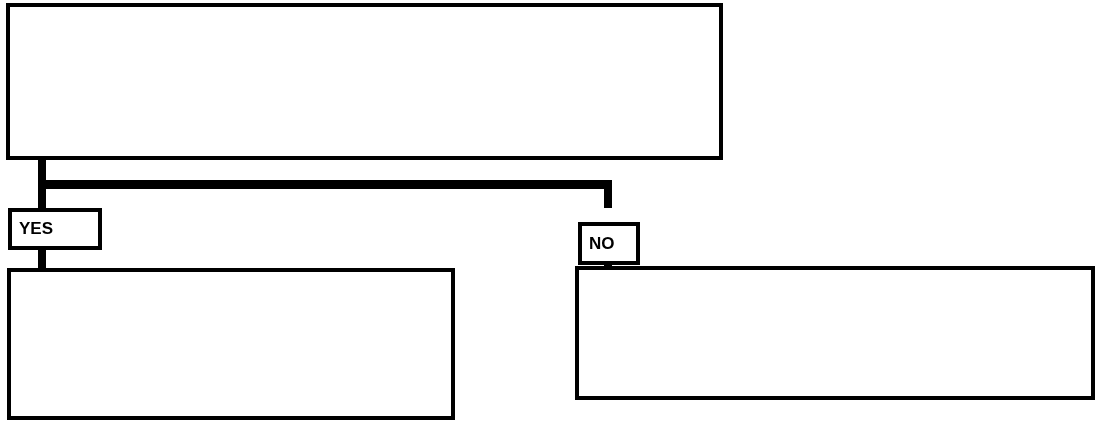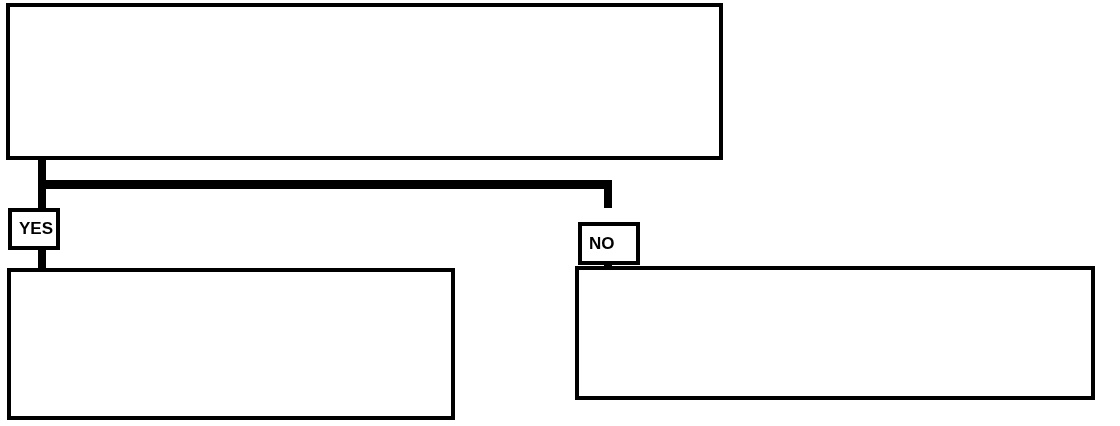--- a/index.html
+++ b/index.html
@@ -126,21 +126,21 @@
   <div class="conn" id="conn-horizontal" style="left:38px; top:180px; width:574px; height:9px;"></div>
 
   <div class="conn" id="conn-left-leg" style="left:38px; top:186px; width:8px; height:26px;"></div>
 
   <div class="conn" id="conn-right-leg" style="left:604px; top:186px; width:8px; height:22px;"></div>
 
   <div class="conn" id="conn-yes-down" style="left:38px; top:246px; width:8px; height:26px;"></div>
 
   <div class="conn" id="conn-no-down" style="left:604px; top:244px; width:8px; height:26px;"></div>
 
-  <div class="branch-box" id="yes-box" style="left:8px; top:208px; width:52px; height:42px;">
+  <div class="branch-box" id="yes-box" style="left:8px; top:208px; width:94px; height:42px;">
     <span class="branch-label">YES</span>
   </div>
 
   <div class="branch-box" id="no-box" style="left:578px; top:222px; width:62px; height:43px;">
     <span class="branch-label">NO</span>
   </div>
 
   <div class="node-box" id="left-result-box" style="left:7px; top:268px; width:448px; height:152px;"></div>
 
   <ul class="bullet-list result-text" id="left-result-text">

